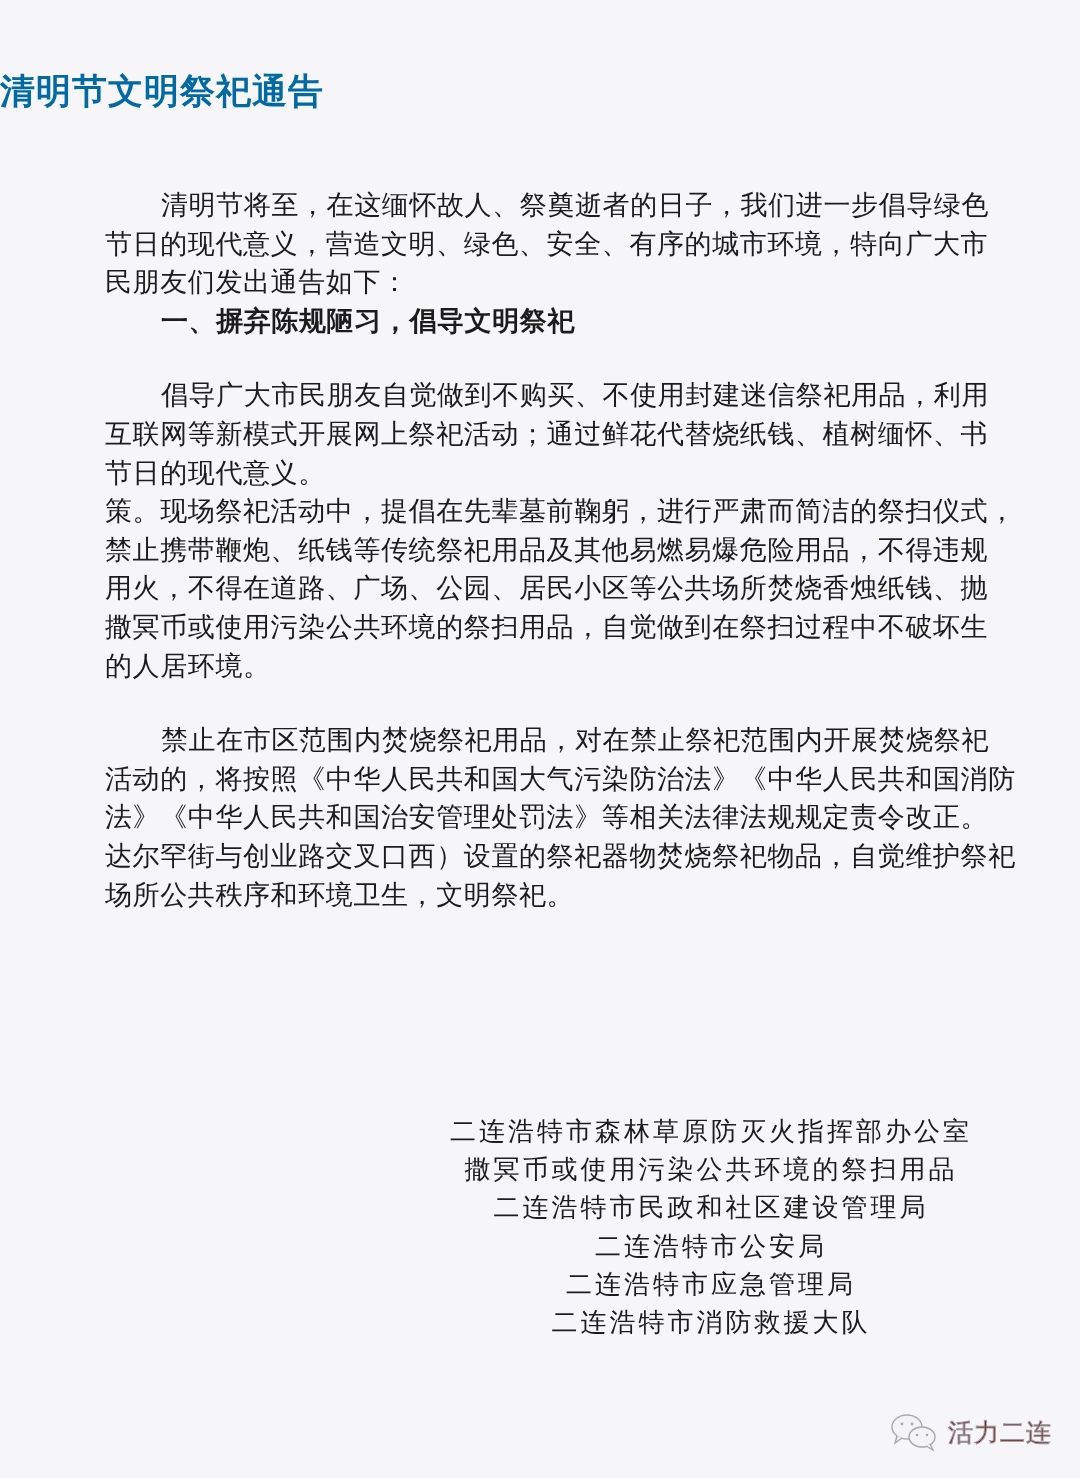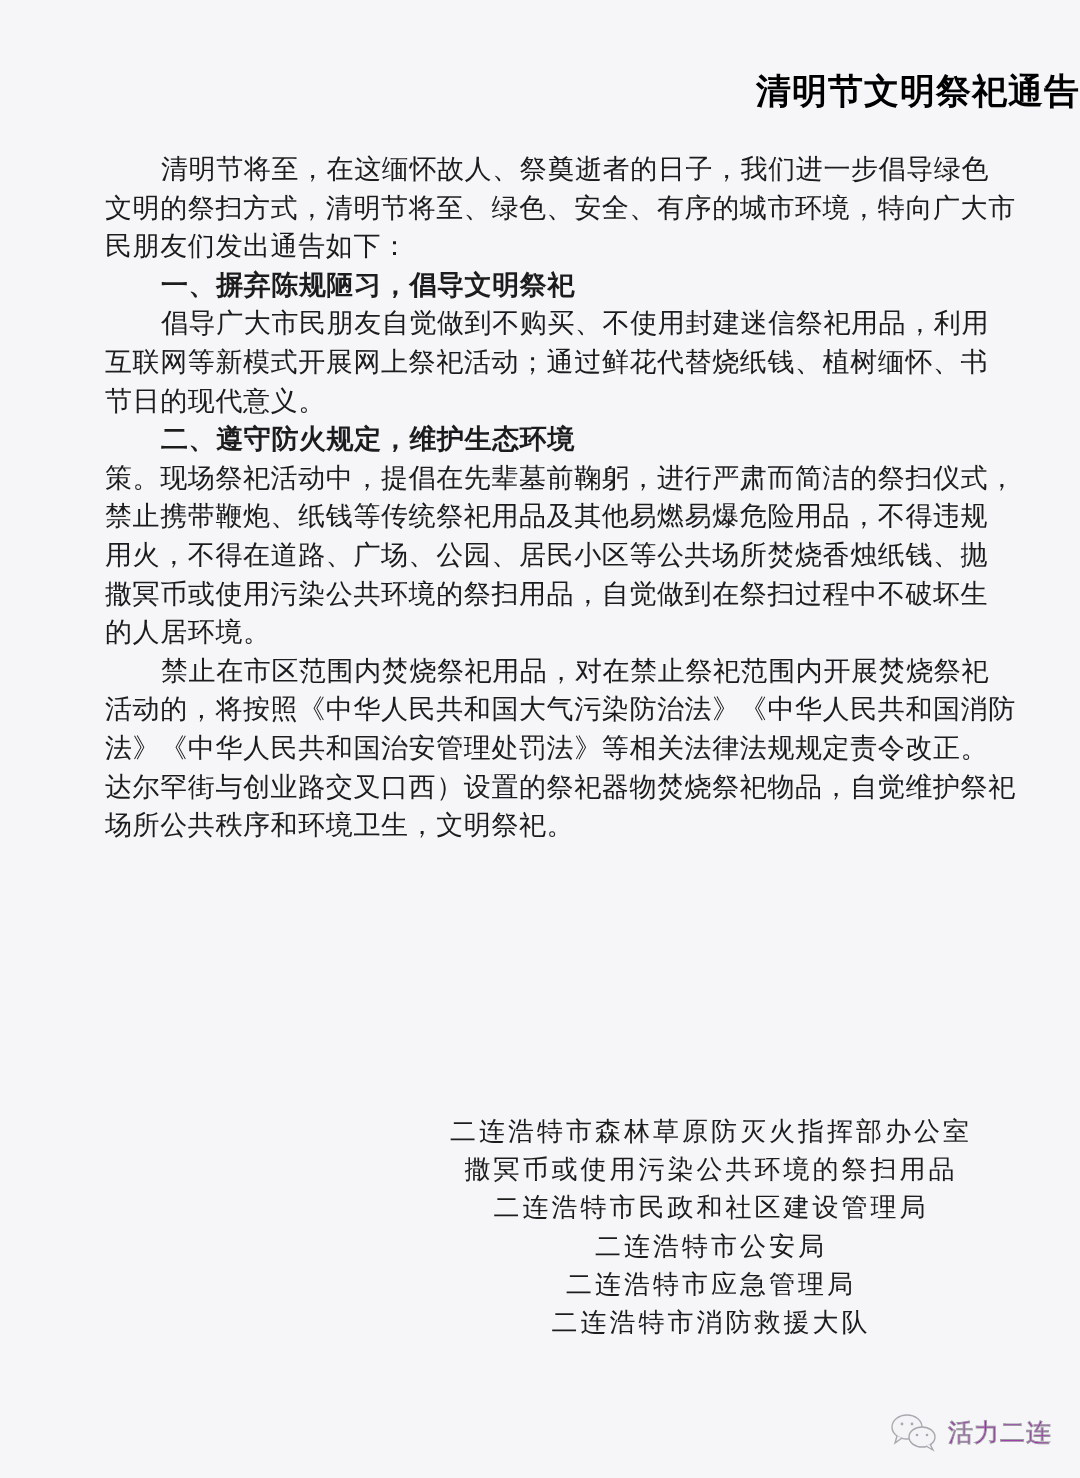--- a/index.html
+++ b/index.html
@@ -5,71 +5,70 @@
   html, body { margin:0; padding:0; }
   body {
     width:1080px; height:1478px; overflow:hidden;
     background:#f6f6f9;
     font-family:"DejaVu Serif", "Liberation Serif", serif;
     color:#1c1c1c;
     position:relative;
   }
   .page { position:absolute; left:0; top:0; width:1080px; height:1478px; }
   .title {
-    position:absolute; left:0; top:68px; width:1080px; text-align:right;
+    position:absolute; left:0; top:68px; width:1080px; text-align:left;
     font-family:"DejaVu Sans", "Liberation Sans", sans-serif;
-    font-weight:bold; font-size:35px; letter-spacing:1px; color:#000000;
+    font-weight:bold; font-size:35px; letter-spacing:1px; color:#0369a1;
   }
   .body-text {
     position:absolute; left:105px; top:150px; width:870px;
   }
   .line {
     height:38.6px; line-height:38.6px; font-size:27px; white-space:nowrap;
     letter-spacing:0.6px;
     text-align:justify; text-align-last:justify;
   }
   .line.last { text-align-last:left; }
-  .line.indent { padding-left:56px; }
+  .line.indent { padding-left:56px;margin-top:36px; }
   .line.heading {
     font-family:Liberation Serif, serif;
     font-weight:bold; text-align-last:left; padding-left:56px; font-size:27px;
   }
   .signatures {
     position:absolute; right:108px; top:1112px; text-align:center;
   }
   .sig {
     font-size:26px; line-height:38.2px; height:38.2px; letter-spacing:3px; white-space:nowrap;
   }
   .watermark {
     position:absolute; left:888px; top:1412px; height:40px;
     display:flex; align-items:center; gap:8px; color:#bcbcc2;
   }
   .wm-icon { width:52px; height:40px; }
   .wm-text {
     font-family:"DejaVu Sans", "Liberation Sans", sans-serif;
     font-size:25px; letter-spacing:1px;
-    color:#a21caf;
+    color:#7f1d1d;
     -webkit-text-stroke:1px #9a9aa0;
   }
 </style>
 </head>
 <body>
 
 <div class="page">
   <div class="title">清明节文明祭祀通告</div>
 
   <div class="body-text">
     <div class="line indent">清明节将至，在这缅怀故人、祭奠逝者的日子，我们进一步倡导绿色</div>
-    <div class="line">文明的祭扫方式，清明节将至、绿色、安全、有序的城市环境，特向广大市</div>
+    <div class="line">节日的现代意义，营造文明、绿色、安全、有序的城市环境，特向广大市</div>
     <div class="line last">民朋友们发出通告如下：</div>
     <div class="line heading">一、摒弃陈规陋习，倡导文明祭祀</div>
     <div class="line indent">倡导广大市民朋友自觉做到不购买、不使用封建迷信祭祀用品，利用</div>
     <div class="line">互联网等新模式开展网上祭祀活动；通过鲜花代替烧纸钱、植树缅怀、书</div>
     <div class="line last">节日的现代意义。</div>
-    <div class="line heading">二、遵守防火规定，维护生态环境</div>
     <div class="line">策。现场祭祀活动中，提倡在先辈墓前鞠躬，进行严肃而简洁的祭扫仪式，</div>
     <div class="line">禁止携带鞭炮、纸钱等传统祭祀用品及其他易燃易爆危险用品，不得违规</div>
     <div class="line">用火，不得在道路、广场、公园、居民小区等公共场所焚烧香烛纸钱、抛</div>
     <div class="line">撒冥币或使用污染公共环境的祭扫用品，自觉做到在祭扫过程中不破坏生</div>
     <div class="line last">的人居环境。</div>
     <div class="line indent">禁止在市区范围内焚烧祭祀用品，对在禁止祭祀范围内开展焚烧祭祀</div>
     <div class="line">活动的，将按照《中华人民共和国大气污染防治法》《中华人民共和国消防</div>
     <div class="line last">法》《中华人民共和国治安管理处罚法》等相关法律法规规定责令改正。</div>
     <div class="line">达尔罕街与创业路交叉口西）设置的祭祀器物焚烧祭祀物品，自觉维护祭祀</div>
     <div class="line last">场所公共秩序和环境卫生，文明祭祀。</div>

